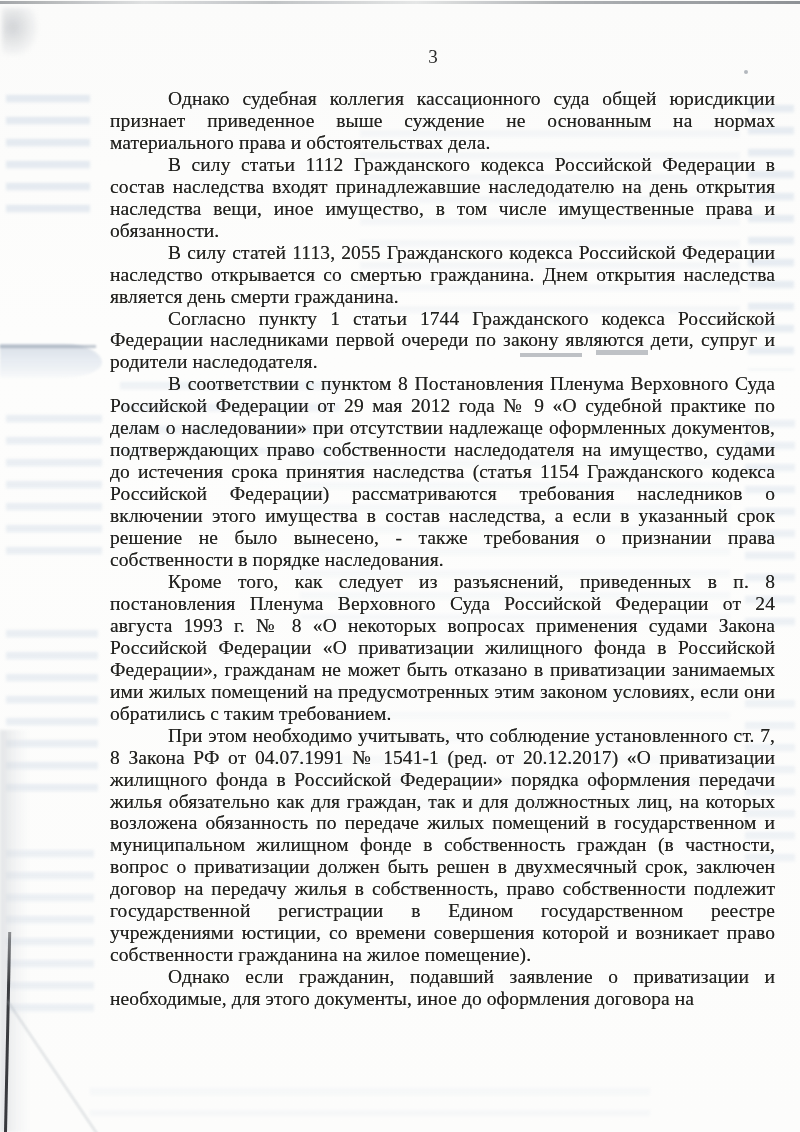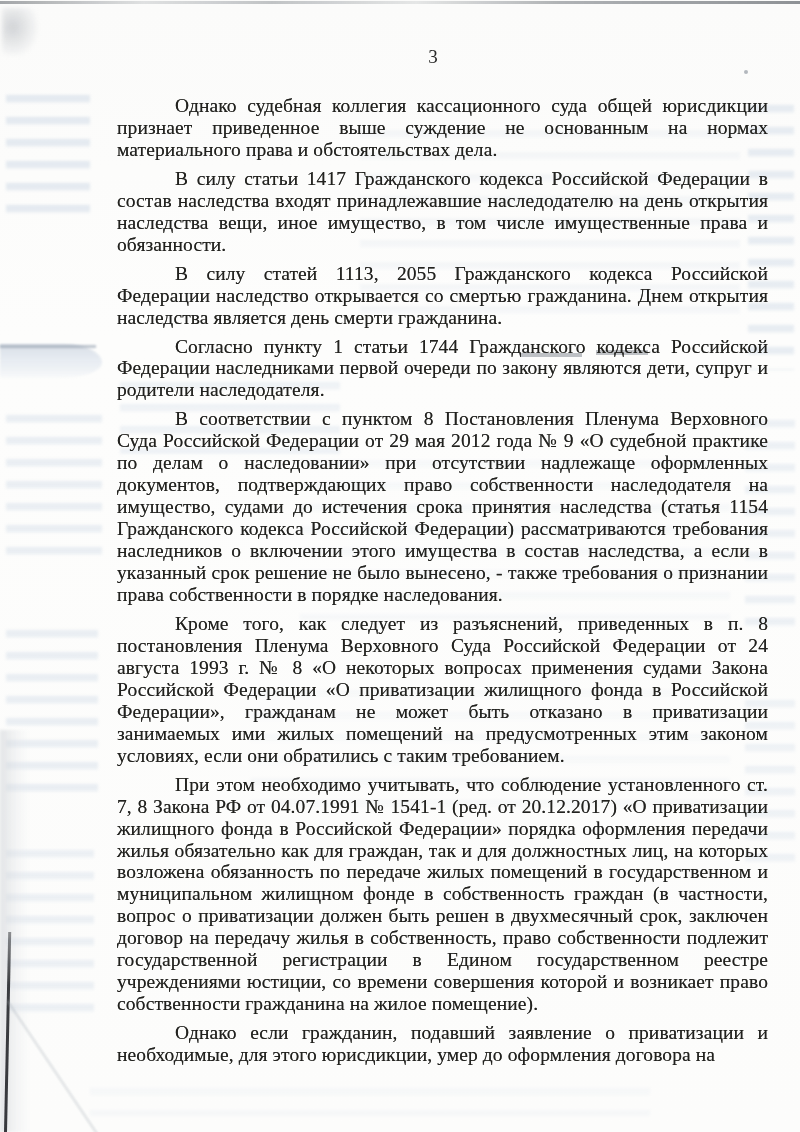--- a/index.html
+++ b/index.html
@@ -125,21 +125,21 @@
     top: 88px;
     width: 665px;
     font-size: 19.5px;
     line-height: 21.95px;
     text-align: justify;
     color: #22221f;
     text-shadow: 0 0 0.5px rgba(34,34,31,0.65);
     letter-spacing: 0.1px;
   }
   .body-text p {
-    margin: 7px;
+    margin: 0;
     padding: 0;
     text-indent: 58px;
   }
 </style>
 </head>
 <body>
 
 <div class="page">
 
   <div class="top-edge-line"></div>
@@ -164,22 +164,22 @@
   <div class="crease-dash-1"></div>
   <div class="crease-dash-2"></div>
   <div class="left-edge-wash"></div>
   <div class="vertical-scan-line"></div>
   <div class="diagonal-crease"></div>
 
   <div class="pagenum">3</div>
 
   <div class="body-text">
     <p>Однако судебная коллегия кассационного суда общей юрисдикции признает приведенное выше суждение не основанным на нормах материального права и обстоятельствах дела.</p>
-    <p>В силу статьи 1417 Гражданского кодекса Российской Федерации в состав наследства входят принадлежавшие наследодателю на день открытия наследства вещи, иное имущество, в том числе имущественные права и обязанности.</p>
+    <p>В силу статьи 1112 Гражданского кодекса Российской Федерации в состав наследства входят принадлежавшие наследодателю на день открытия наследства вещи, иное имущество, в том числе имущественные права и обязанности.</p>
     <p>В силу статей 1113, 2055 Гражданского кодекса Российской Федерации наследство открывается со смертью гражданина. Днем открытия наследства является день смерти гражданина.</p>
     <p>Согласно пункту 1 статьи 1744 Гражданского кодекса Российской Федерации наследниками первой очереди по закону являются дети, супруг и родители наследодателя.</p>
     <p>В соответствии с пунктом 8 Постановления Пленума Верховного Суда Российской Федерации от 29 мая 2012 года № 9 «О судебной практике по делам о наследовании» при отсутствии надлежаще оформленных документов, подтверждающих право собственности наследодателя на имущество, судами до истечения срока принятия наследства (статья 1154 Гражданского кодекса Российской Федерации) рассматриваются требования наследников о включении этого имущества в состав наследства, а если в указанный срок решение не было вынесено, - также требования о признании права собственности в порядке наследования.</p>
     <p>Кроме того, как следует из разъяснений, приведенных в п. 8 постановления Пленума Верховного Суда Российской Федерации от 24 августа 1993 г. № 8 «О некоторых вопросах применения судами Закона Российской Федерации «О приватизации жилищного фонда в Российской Федерации», гражданам не может быть отказано в приватизации занимаемых ими жилых помещений на предусмотренных этим законом условиях, если они обратились с таким требованием.</p>
     <p>При этом необходимо учитывать, что соблюдение установленного ст. 7, 8 Закона РФ от 04.07.1991 № 1541-1 (ред. от 20.12.2017) «О приватизации жилищного фонда в Российской Федерации» порядка оформления передачи жилья обязательно как для граждан, так и для должностных лиц, на которых возложена обязанность по передаче жилых помещений в государственном и муниципальном жилищном фонде в собственность граждан (в частности, вопрос о приватизации должен быть решен в двухмесячный срок, заключен договор на передачу жилья в собственность, право собственности подлежит государственной регистрации в Едином государственном реестре учреждениями юстиции, со времени совершения которой и возникает право собственности гражданина на жилое помещение).</p>
-    <p>Однако если гражданин, подавший заявление о приватизации и необходимые, для этого юрисдикции, умер до оформления договора на</p>
+    <p>Однако если гражданин, подавший заявление о приватизации и необходимые, для этого документы, иное до оформления договора на</p>
   </div>
 
 </div>
 
 </body></html>

